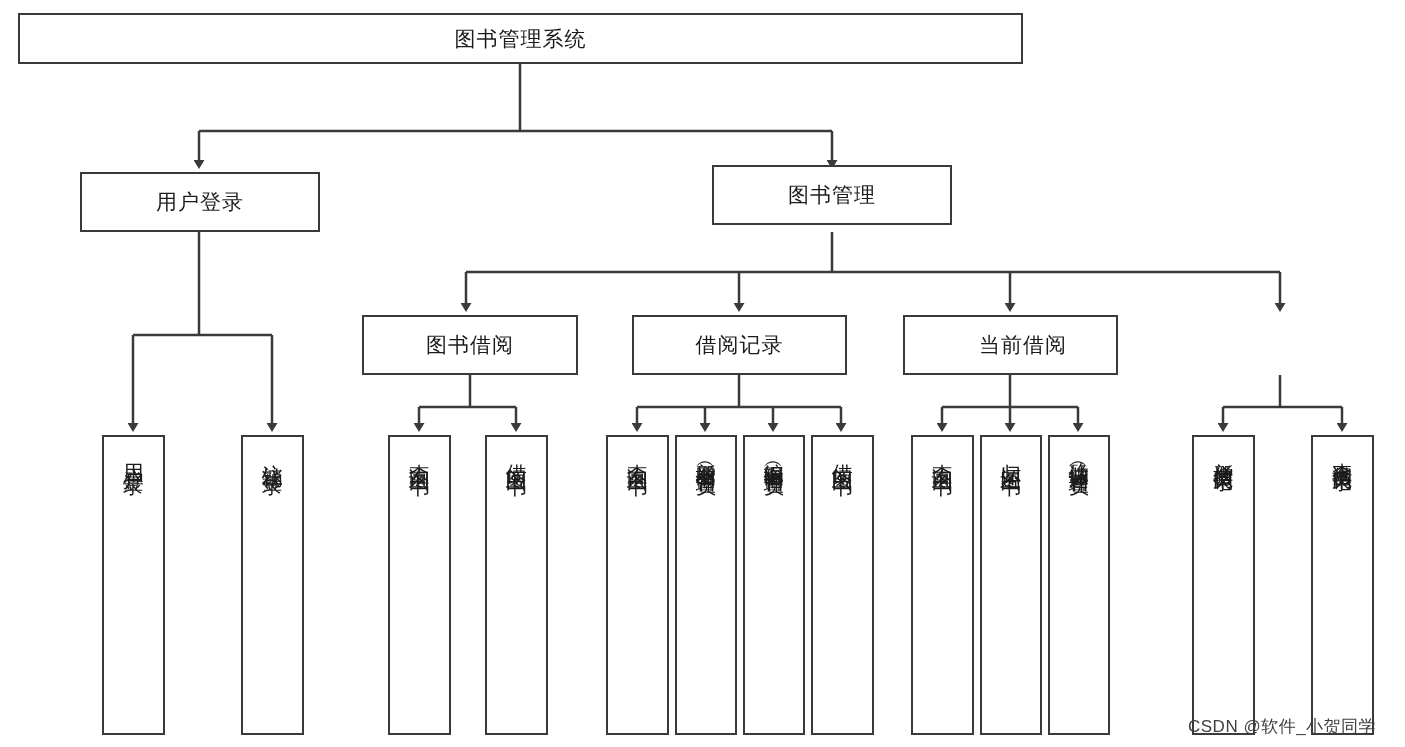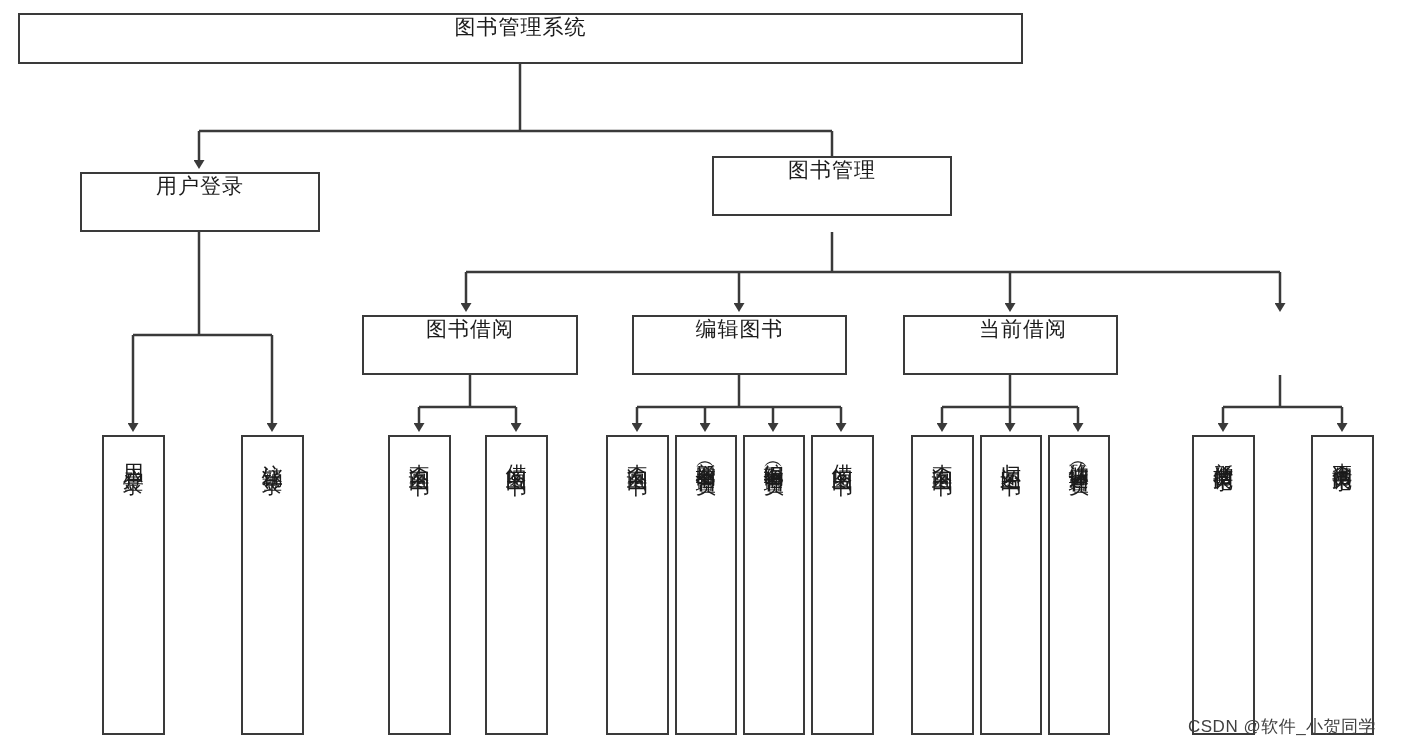--- a/index.html
+++ b/index.html
@@ -14,21 +14,21 @@
     background: #ffffff;
     font-family: "Liberation Sans", "DejaVu Sans", sans-serif;
     overflow: hidden;
   }
   .node {
     position: absolute;
     box-sizing: border-box;
     border: 2.5px solid #3a3a3a;
     background: #ffffff;
     display: flex;
-    align-items: flex-start;
+    align-items: center;
     justify-content: center;
     color: #1b1b1b;
   }
   .node .label {
     display: block;
     text-align: center;
     line-height: 1.12;
     letter-spacing: 1px;
   }
   .node.horiz .label {
@@ -124,29 +124,29 @@
     </g>
   </svg>
 
   <div class="node horiz" style="left:18px; top:13px; width:1005px; height:51px;">
     <span class="label">图书管理系统</span>
   </div>
 
   <div class="node horiz" style="left:80px; top:172px; width:240px; height:60px;">
     <span class="label">用户登录</span>
   </div>
-  <div class="node horiz" style="left:712px; top:156px; width:240px; height:60px;">
+  <div class="node horiz" style="left:712px; top:165px; width:240px; height:60px;">
     <span class="label">图书管理</span>
   </div>
 
   <div class="node horiz" style="left:362px; top:315px; width:216px; height:60px;">
     <span class="label">图书借阅</span>
   </div>
   <div class="node horiz" style="left:632px; top:315px; width:215px; height:60px;">
-    <span class="label">编辑图书</span>
+    <span class="label">借阅记录</span>
   </div>
   <div class="node horiz" style="left:903px; top:315px; width:215px; height:60px;padding-left:25px;">
     <span class="label">当前借阅</span>
   </div>
 
   <div class="node vert" style="left:102px; top:435px; width:63px; height:300px;">
     <span class="label">用户登录</span>
   </div>
   <div class="node vert" style="left:241px; top:435px; width:63px; height:300px;">
     <span class="label">注销登录</span>

